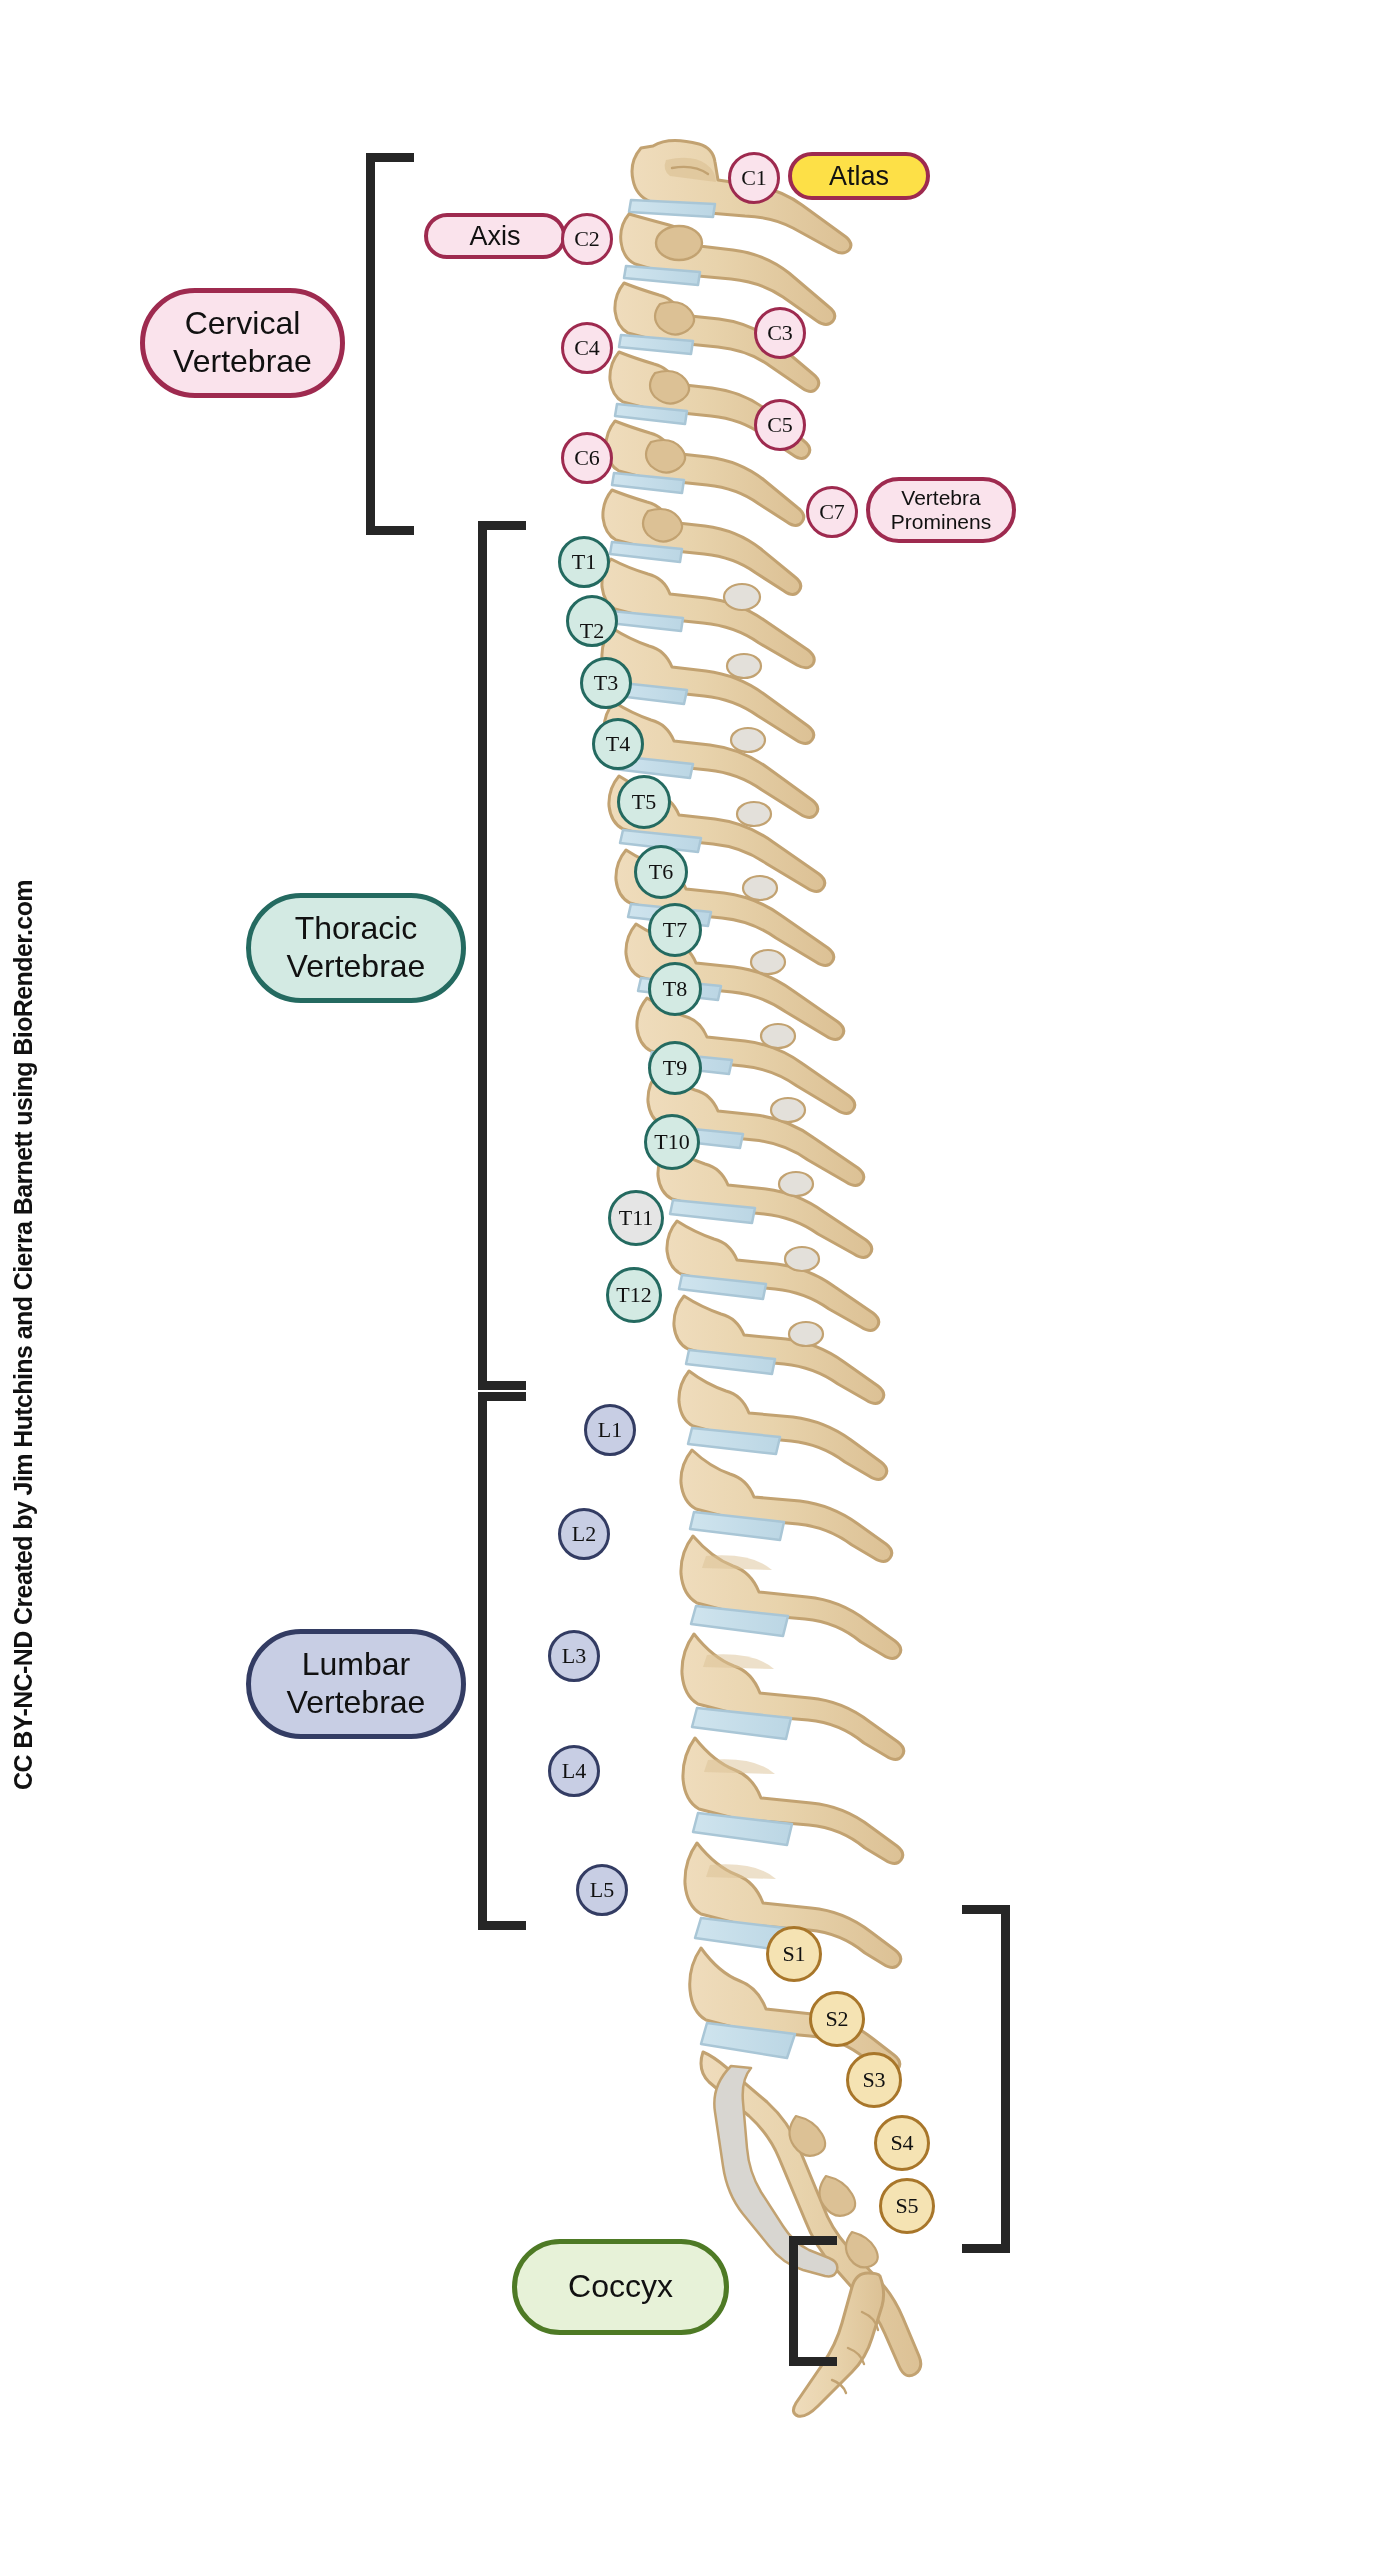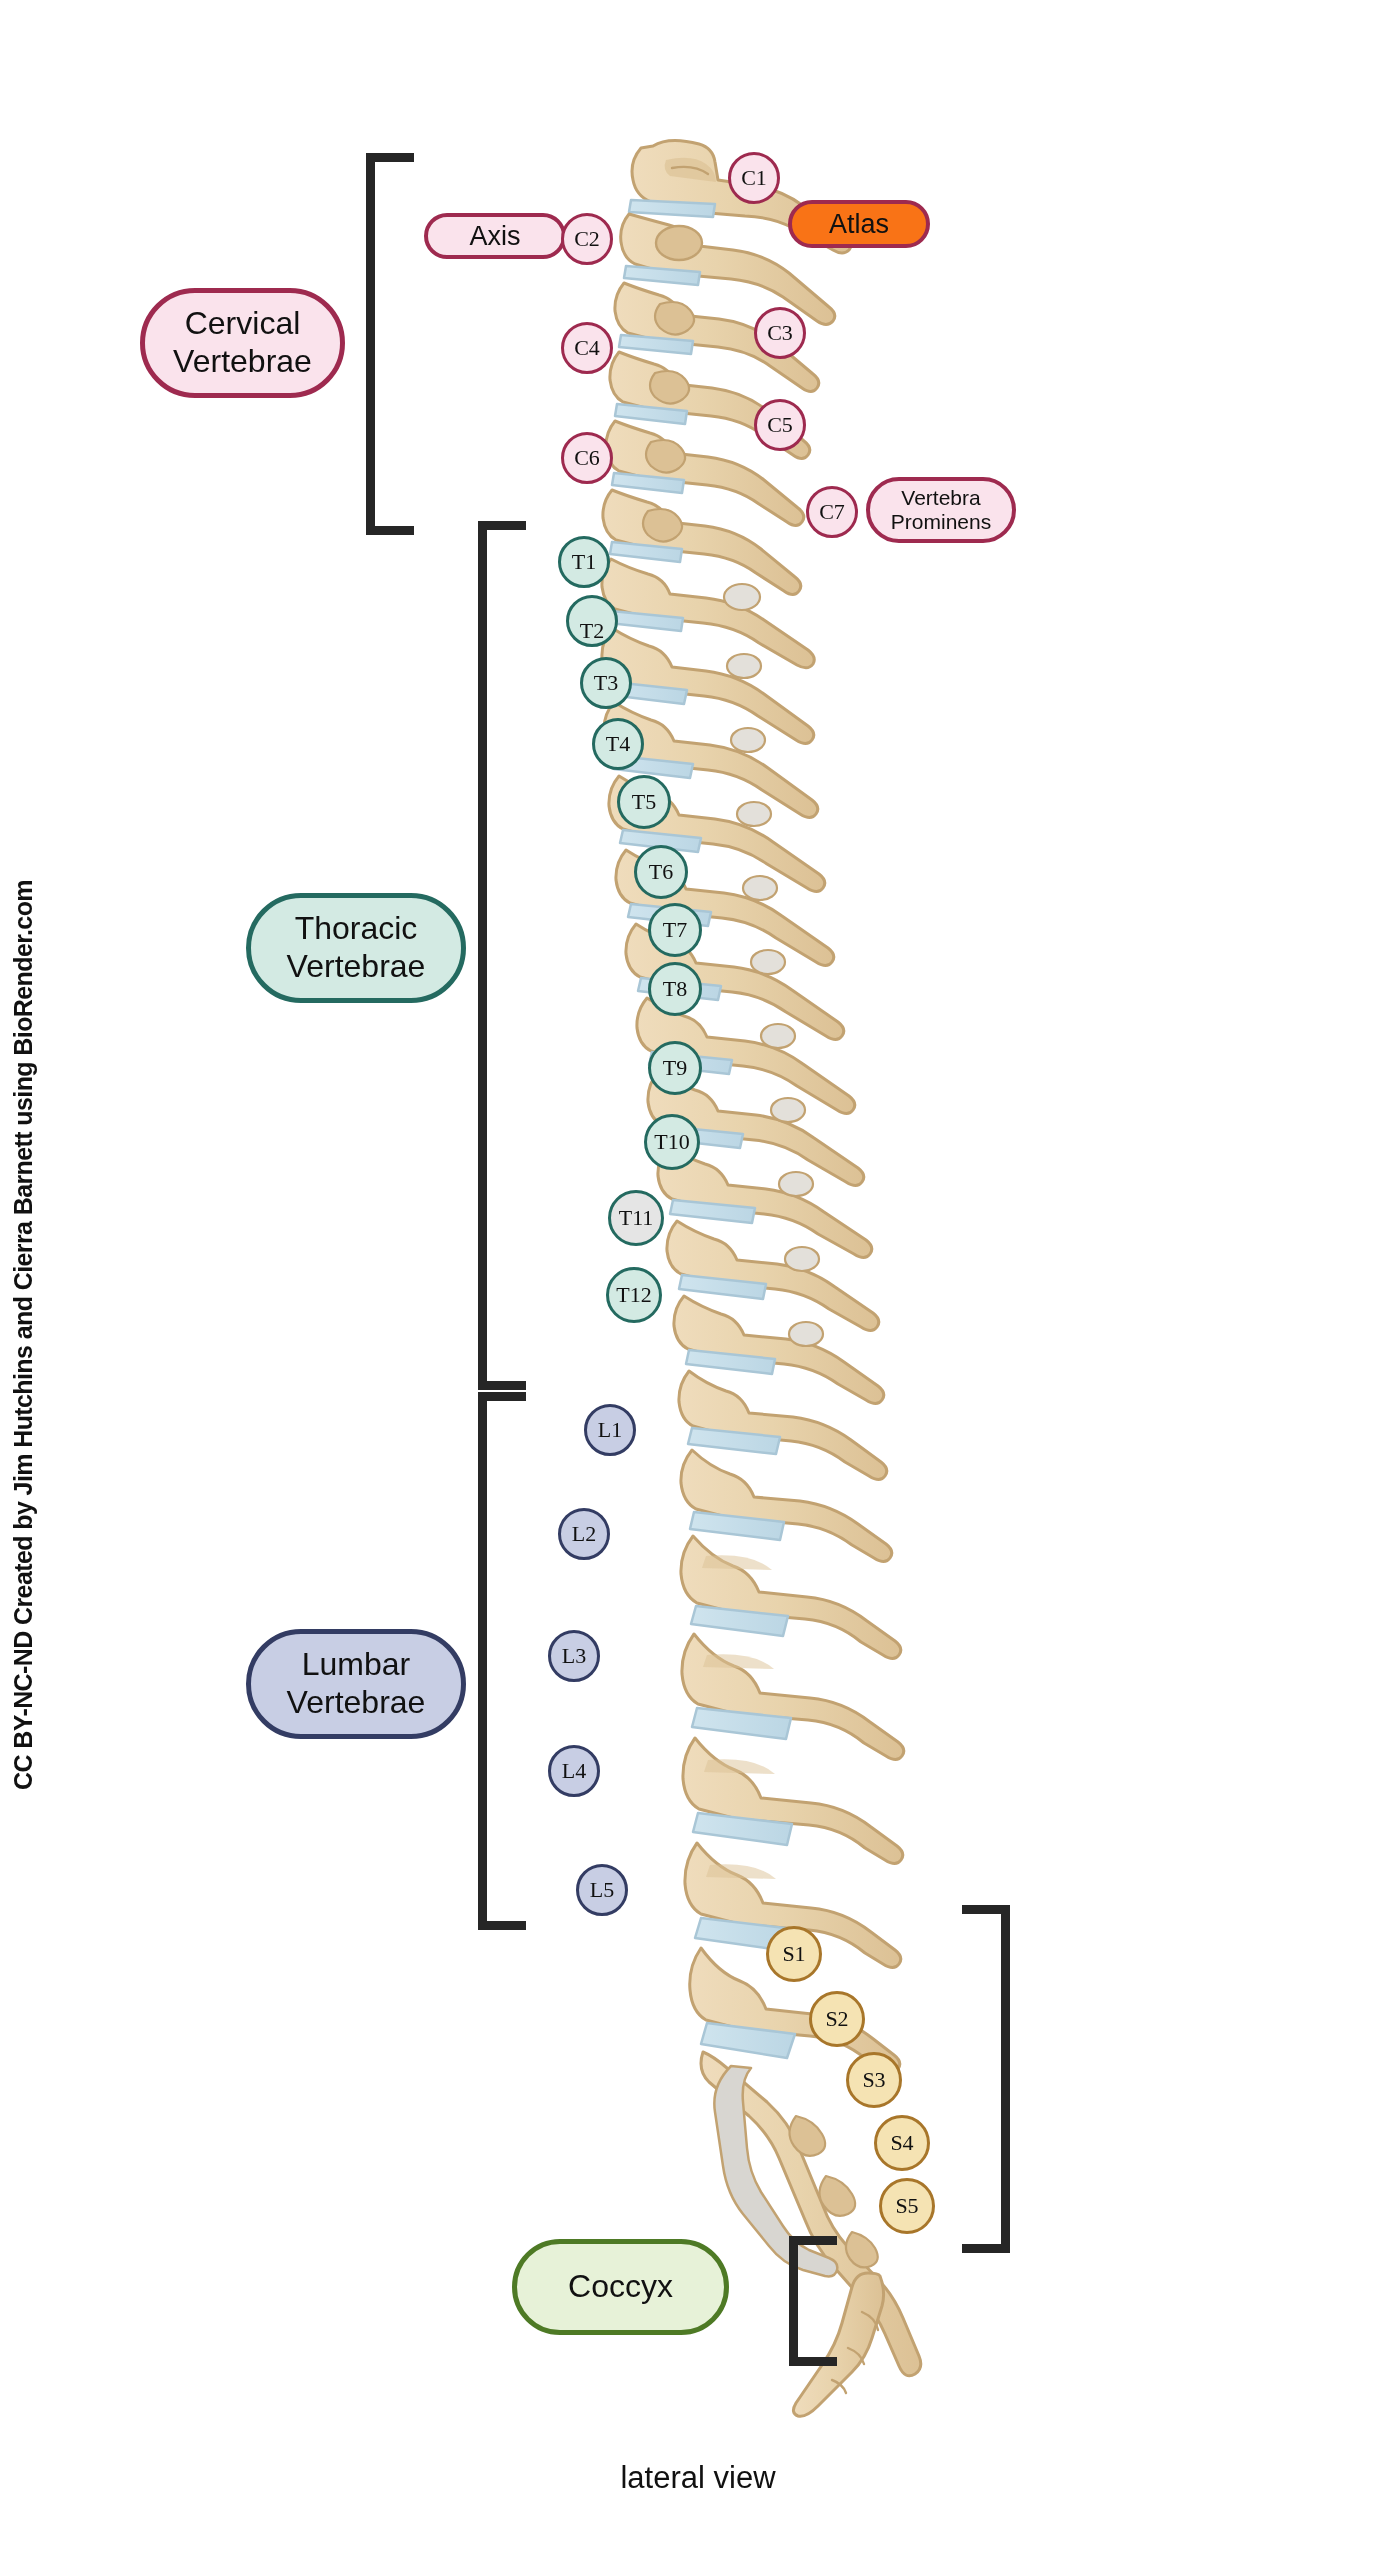--- a/index.html
+++ b/index.html
@@ -350,21 +350,21 @@
     <span>
       <span>Lumbar</span><br><span>Vertebrae</span>
     </span>
   </div>
 
 
   <div class="region-pill" style="left:512px; top:2239px; width:217px; height:96px; background:#E7F2D8; border-color:#4E7A25;">
     <span>Coccyx</span>
   </div>
 
-  <div class="callout-pill" style="left:788px; top:152px; width:142px; height:48px; background:#f97316; border-color:#9E2A4F;margin-top:48px;">
+  <div class="callout-pill" style="left:788px; top:152px; width:142px; height:48px; background:#fde047; border-color:#9E2A4F;">
     <span>Atlas</span>
   </div>
 
   <div class="callout-pill" style="left:424px; top:213px; width:142px; height:46px; background:#FAE3EC; border-color:#9E2A4F;">
     <span>Axis</span>
   </div>
 
   <div class="callout-pill small" style="left:866px; top:477px; width:150px; height:66px; background:#FAE3EC; border-color:#9E2A4F;">
     <span>
       <span>Vertebra</span><br><span>Prominens</span>
@@ -457,15 +457,14 @@
     </div>
   <div class="vtag" style="left:874px; top:2115px; width:56px; height:56px; background:#F5E3B3; border-color:#A8762A;">
       <span>S4</span>
     </div>
   <div class="vtag" style="left:879px; top:2178px; width:56px; height:56px; background:#F5E3B3; border-color:#A8762A;">
       <span>S5</span>
     </div>
 
   <div id="attribution">CC BY-NC-ND Created by Jim Hutchins and Cierra Barnett using BioRender.com</div>
 
-  <div id="caption">lateral view</div>
 
 </div>
 
 </body></html>

